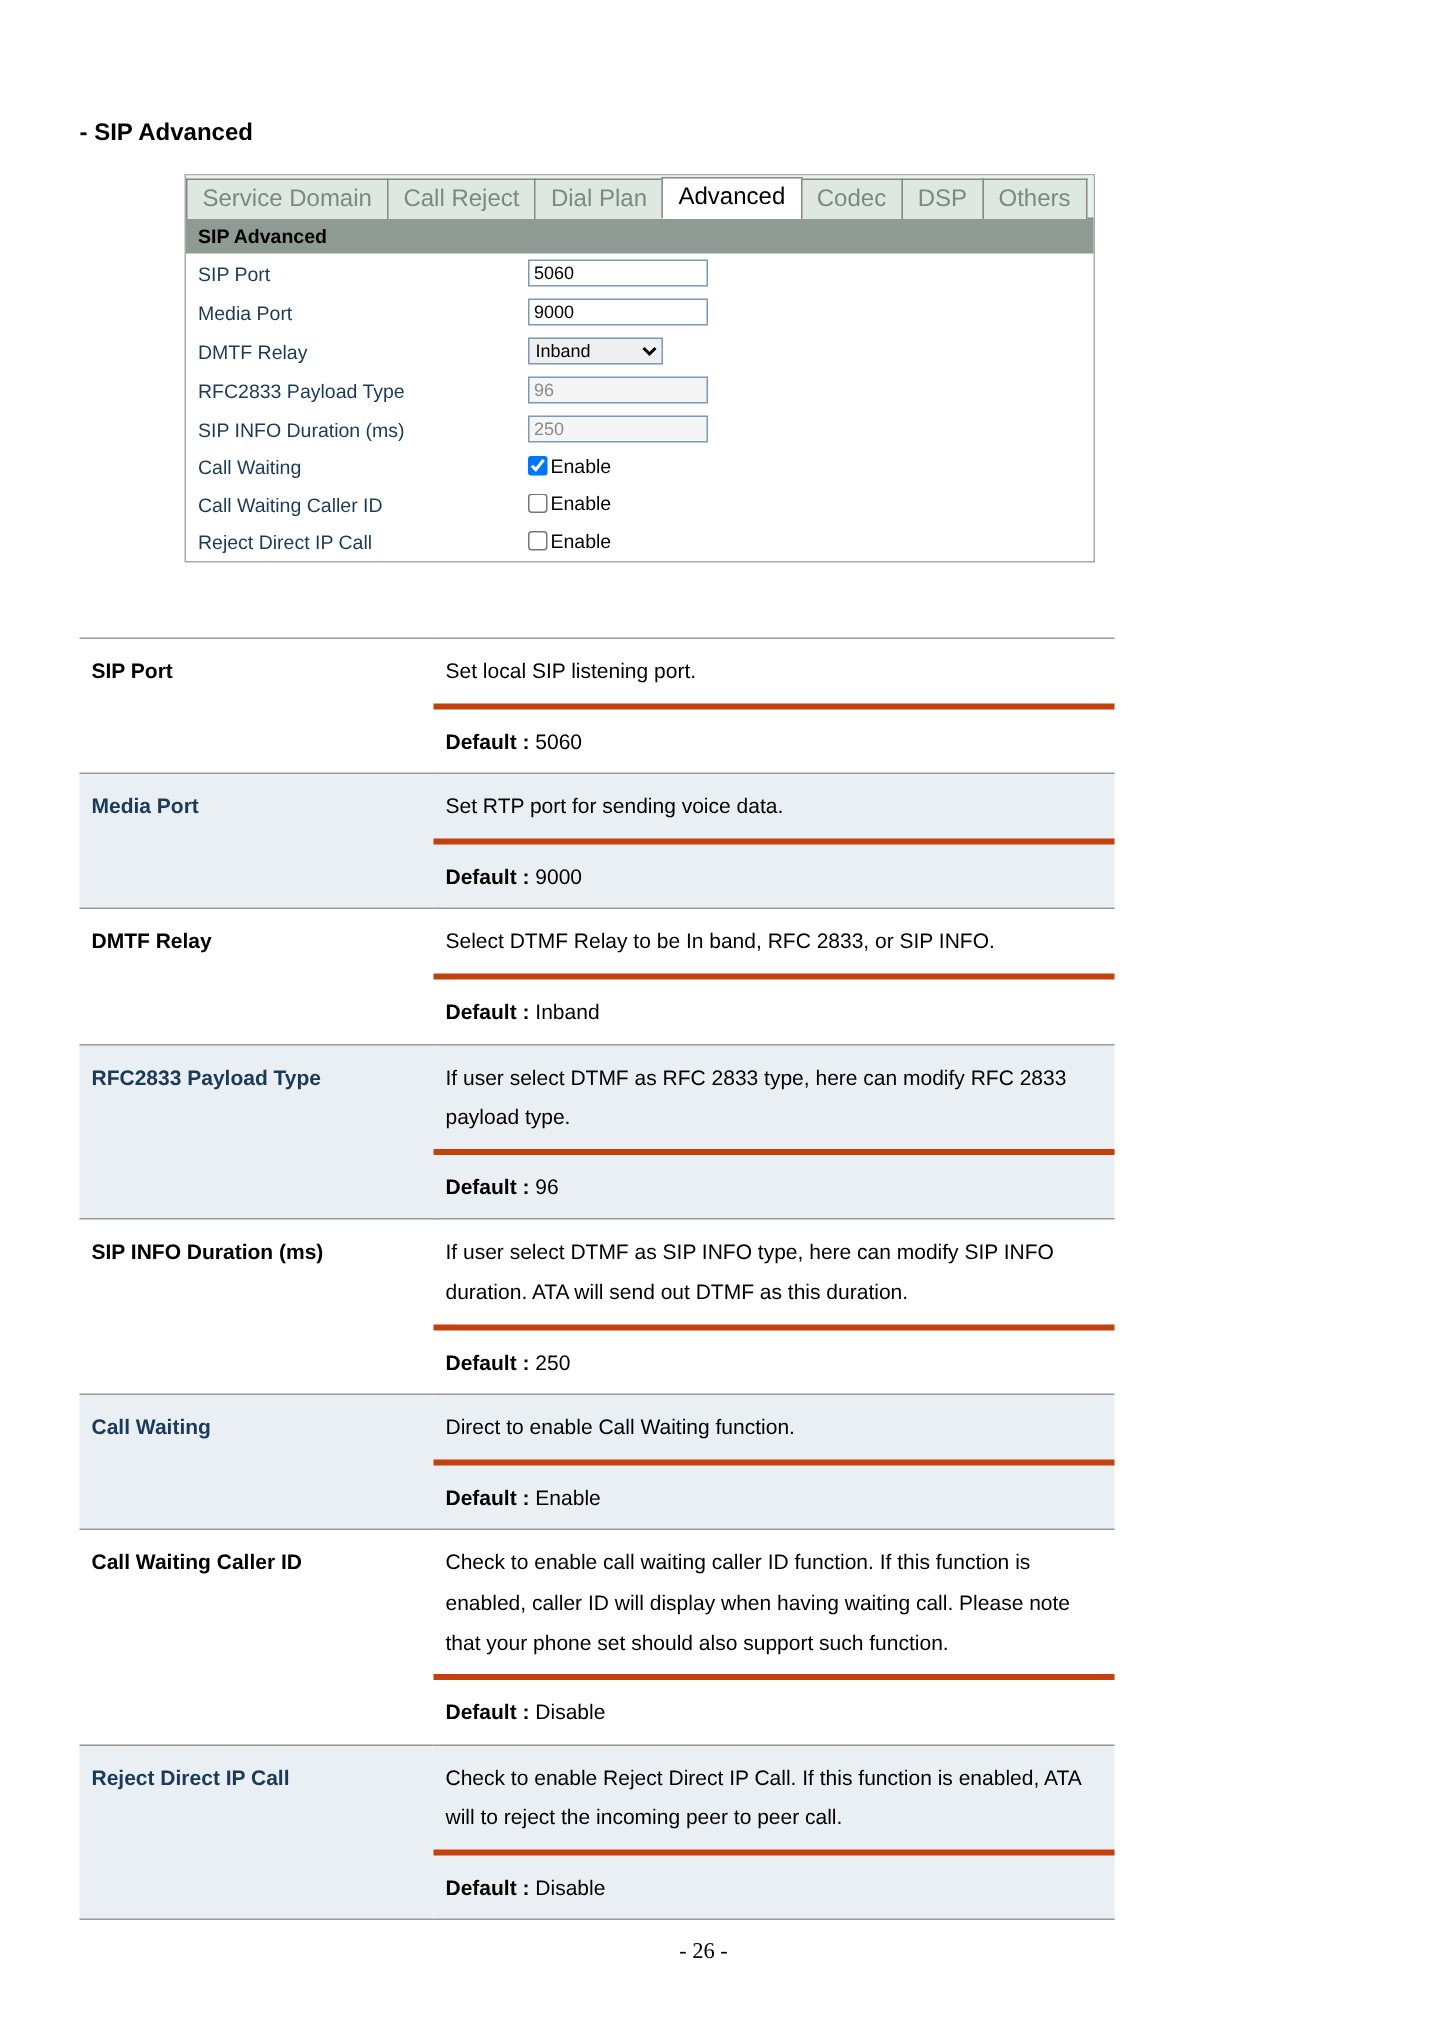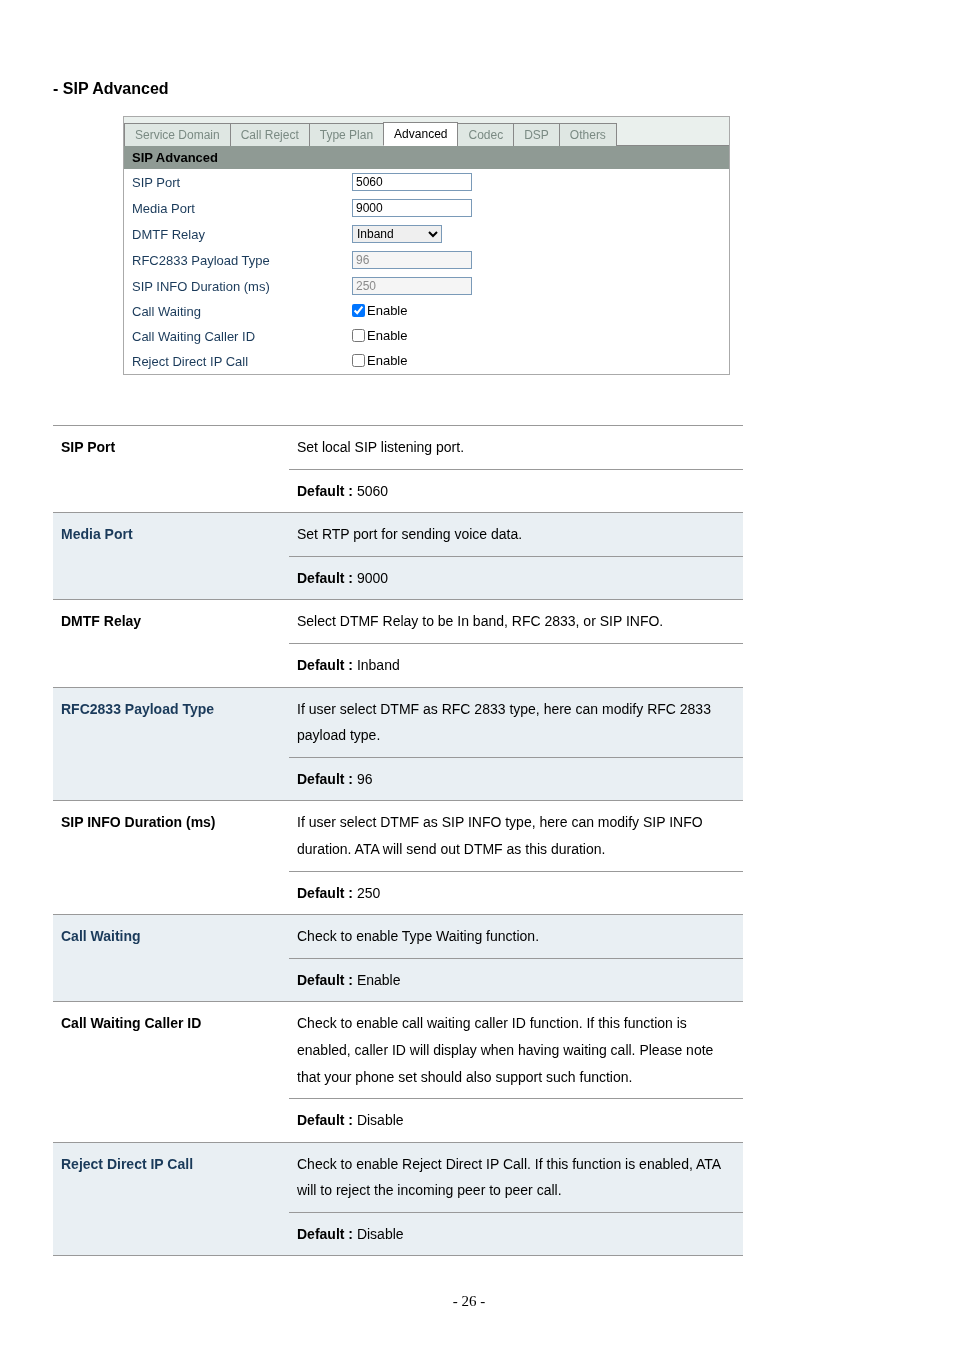--- a/index.html
+++ b/index.html
@@ -30,22 +30,21 @@
     border: 1px solid #aaa;
     background: #fff;
     margin-bottom: 50px;
   }
   .tabs {
     display: flex;
     align-items: flex-end;
     height: 28px;
     background: #eaf0ed;
     border-bottom: 1px solid #888;
-    font-size: 12px;
-    text-align: right;
+    font-size: 16px;
   }
   .tab {
     padding: 4px 10px 4px 10px;
     border: 1px solid #888;
     border-bottom: none;
     margin-right: -1px;
     background: #dfe7e3;
     color: #7a8a83;
     cursor: pointer;
     position: relative;
@@ -114,21 +113,21 @@
     padding: 8px 8px;
     line-height: 1.9;
     vertical-align: top;
   }
   .desc-table td.param {
     width: 220px;
     font-weight: bold;
   }
   .row-shade td { background: #e9eff3; }
   .default-label { font-weight: bold; }
-  .sub-cell { border-top: 1px solid #c2410c; }
+  .sub-cell { border-top: 4px solid #c2410c; }
   .pagenum {
     position: absolute;
     bottom: 40px;
     left: 0;
     right: 16px;
     text-align: center;
     font-family: "Times New Roman", serif;
     font-size: 15px;
   }
 </style>
@@ -136,21 +135,21 @@
 <body>
 
 <div class="page">
 
   <div class="section-title">- SIP Advanced</div>
 
   <div class="config-panel">
     <div class="tabs">
       <div class="tab">Service Domain</div>
       <div class="tab">Call Reject</div>
-      <div class="tab">Type Plan</div>
+      <div class="tab">Dial Plan</div>
       <div class="tab active">Advanced</div>
       <div class="tab">Codec</div>
       <div class="tab">DSP</div>
       <div class="tab">Others</div>
     </div>
     <div class="panel-header">SIP Advanced</div>
     <div class="panel-body">
       <div class="cfg-row">
         <div class="cfg-label">SIP Port</div>
         <div class="cfg-control"><input type="text" value="5060" style=""></div>
@@ -242,21 +241,21 @@
     <tr>
       <td class="param" rowspan="2">SIP INFO Duration (ms)</td>
       <td>If user select DTMF as SIP INFO type, here can modify SIP INFO duration. ATA will send out DTMF as this duration.</td>
     </tr>
     <tr>
           <td class="sub-cell"><span class="default-label">Default :</span><span> 250</span></td>
         </tr>
 
     <tr class="row-shade">
       <td class="param" rowspan="2" style="color:#1a3a5a">Call Waiting</td>
-      <td>Check to enable Type Waiting function.</td>
+      <td>Direct to enable Call Waiting function.</td>
     </tr>
     <tr class="row-shade">
           <td class="sub-cell"><span class="default-label">Default :</span><span> Enable</span></td>
         </tr>
 
     <tr>
       <td class="param" rowspan="2">Call Waiting Caller ID</td>
       <td>Check to enable call waiting caller ID function. If this function is enabled, caller ID will display when having waiting call. Please note that your phone set should also support such function.</td>
     </tr>
     <tr>

